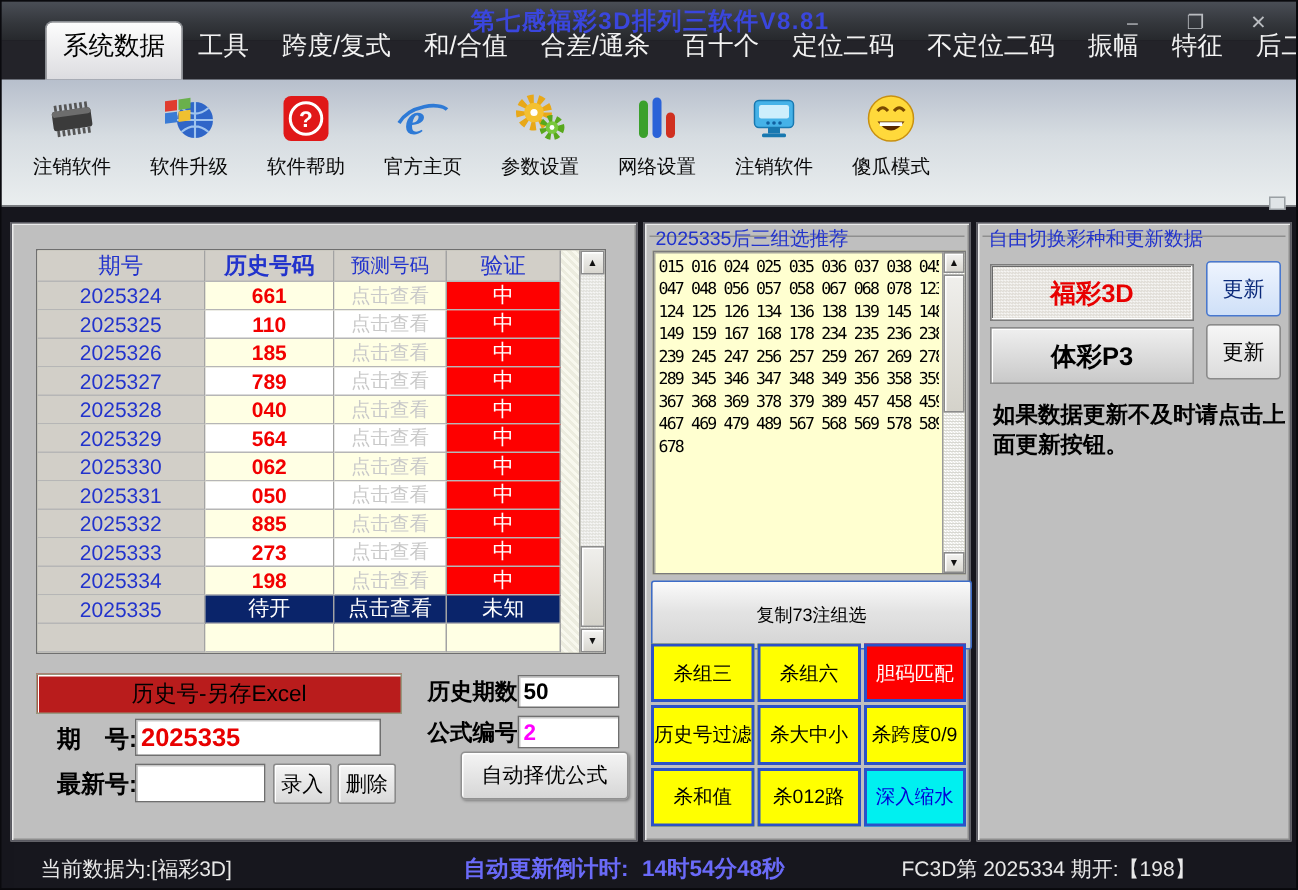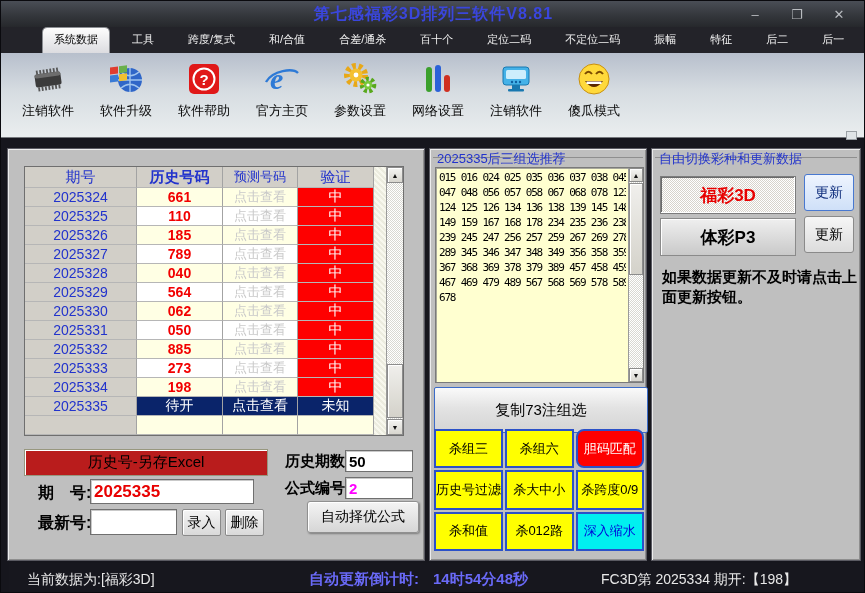--- a/index.html
+++ b/index.html
@@ -8,21 +8,21 @@
   
   .titlebar{position:absolute;left:0;top:0;width:865px;height:26px;
     background:linear-gradient(#4a4e56,#34373c 55%,#26282c);}
   .title{position:absolute;left:0;right:0;top:3px;text-align:center;
     color:#3a46dd;font-size:16px;font-weight:bold;letter-spacing:1px;}
   .winctrls{position:absolute;right:6px;top:0;height:26px;display:flex;align-items:center;}
   .wbtn{width:42px;text-align:center;color:#b9bcc0;font-size:13px;cursor:default;}
   
   .tabbar{position:absolute;left:0;top:26px;width:865px;height:26px;background:#232329;
     display:flex;align-items:flex-end;padding-left:30px;box-sizing:border-box;}
-  .tab{color:#f2f2f2;font-size:11px;padding:4px 11px 6px;white-space:nowrap;margin-left:12px;}
+  .tab{color:#f2f2f2;font-size:17px;padding:4px 11px 11px;white-space:nowrap;}
   .tab.active{background:linear-gradient(#fdfdfd,#dcdce0);color:#000;border-radius:4px 4px 0 0;
     box-shadow:0 0 0 1px #8a8d92;}
   
   .toolbar{position:absolute;left:0;top:52px;width:865px;height:85px;
     background:linear-gradient(#b7bfcc,#d6dce1 45%,#eaeeef);
     border-bottom:1px solid #75787c;display:flex;align-items:flex-start;padding-left:8px;box-sizing:border-box;}
   .tool{width:78px;display:flex;flex-direction:column;align-items:center;padding-top:6px;}
   .ticon{width:40px;height:40px;display:flex;align-items:center;justify-content:center;}
   .tlabel{font-size:13px;color:#0a0a0a;margin-top:3px;white-space:nowrap;}
   .toolgrip{position:absolute;left:845px;top:130px;width:9px;height:7px;
@@ -84,45 +84,45 @@
   
   .gb-legend{position:absolute;left:7px;top:1px;font-size:13px;color:#2233cc;white-space:nowrap;}
   .gb-line{position:absolute;left:3px;right:3px;top:8px;border-top:1px solid #8f8f8f;}
   .numbox{position:absolute;left:5px;top:18px;width:209px;height:216px;background:#ffffd0;
     border:1px solid #7a7a7a;box-shadow:inset 1px 1px 0 #a8a89c;box-sizing:border-box;}
   .numtext{position:absolute;left:3px;top:2px;right:17px;bottom:2px;overflow:hidden;}
   .numline{font-family:"DejaVu Sans Mono",monospace;font-size:11px;letter-spacing:-1.2px;
     line-height:15px;color:#000;white-space:pre;}
   .copybtn{position:absolute;left:4px;top:238px;width:214px;height:46px;
     background:linear-gradient(#fafafa,#e3e3e3 45%,#d4d4d4);border:1px solid #3c6cc8;border-radius:2px;
-    font-size:15px;color:#000;display:flex;align-items:center;justify-content:center;box-sizing:border-box;}
+    font-size:12px;color:#000;display:flex;align-items:center;justify-content:center;box-sizing:border-box;}
   .filtergrid{position:absolute;left:4px;top:280px;width:210px;height:122px;
     display:grid;grid-template-columns:1fr 1fr 1fr;grid-template-rows:1fr 1fr 1fr;gap:2px;}
   .fbtn{border:2px solid #2b51c8;background:#ffff00;color:#000;font-size:13px;
     display:flex;align-items:center;justify-content:center;box-sizing:border-box;white-space:nowrap;}
-  .fbtn.red{background:#fe0000;color:#fff;border-radius:8px;}
+  .fbtn.red{background:#fe0000;color:#fff;}
   .fbtn.cyan{background:#00f0f0;color:#0000d8;}
   
   .lotbtn{position:absolute;left:8px;width:136px;height:38px;font-size:17px;font-weight:bold;
     display:flex;align-items:center;justify-content:center;box-sizing:border-box;}
   .lotbtn.sel{top:27px;color:#e80000;
     background:conic-gradient(#ffffff 25%,#d7d3cb 0 50%,#ffffff 0 75%,#d7d3cb 0) 0 0/2px 2px;
     border:1px solid #7c7c7c;box-shadow:inset -1px -1px 0 #fff,inset 1px 1px 0 #6a6a6a;}
   .lotbtn.unsel{top:69px;color:#000;background:linear-gradient(#efefef,#c9c9c9);
     border:1px solid #8a8a8a;box-shadow:inset 1px 1px 0 #fff;}
   .updbtn{position:absolute;left:152px;width:50px;height:37px;font-size:14px;border-radius:3px;
     display:flex;align-items:center;justify-content:center;box-sizing:border-box;}
   .updbtn.b1{top:25px;border:1px solid #4878d0;background:linear-gradient(#eef4fe,#cfe0f8);color:#0b2a7a;}
   .updbtn.b2{top:67px;border:1px solid #8a8a8a;background:linear-gradient(#f6f6f6,#dcdcdc);color:#000;}
   .notetext{position:absolute;left:10px;top:118px;width:196px;font-size:15px;font-weight:bold;
     color:#000;line-height:20px;}
   
   .statusbar{position:absolute;left:8px;top:562px;width:865px;height:31px;background:#17171e;}
   .st-left{position:absolute;left:18px;top:8px;color:#e8e8e8;font-size:14px;}
-  .st-count{position:absolute;left:300px;top:7px;display:flex;gap:14px;
+  .st-count{position:absolute;left:300px;top:7px;display:flex;gap:9px;
     color:#6a6af8;font-size:15px;font-weight:bold;}
   .st-right{position:absolute;left:592px;top:8px;color:#e8e8e8;font-size:14px;}
 </style>
 </head>
 <body>
 
 <div class="window">
 
   <div class="titlebar">
     <div class="title">第七感福彩3D排列三软件V8.81</div>

